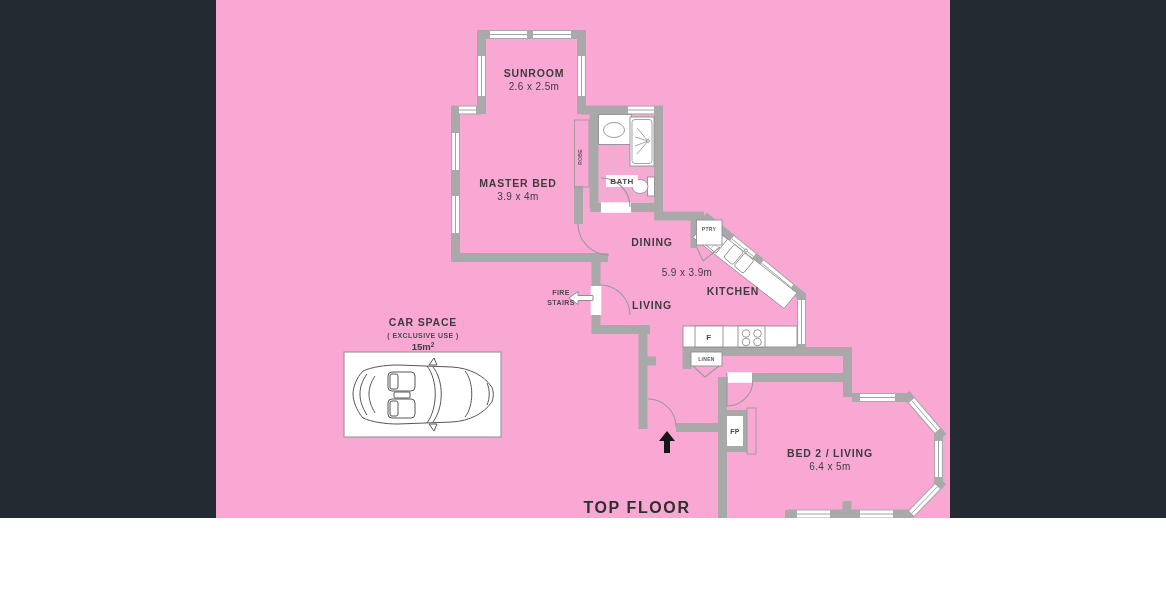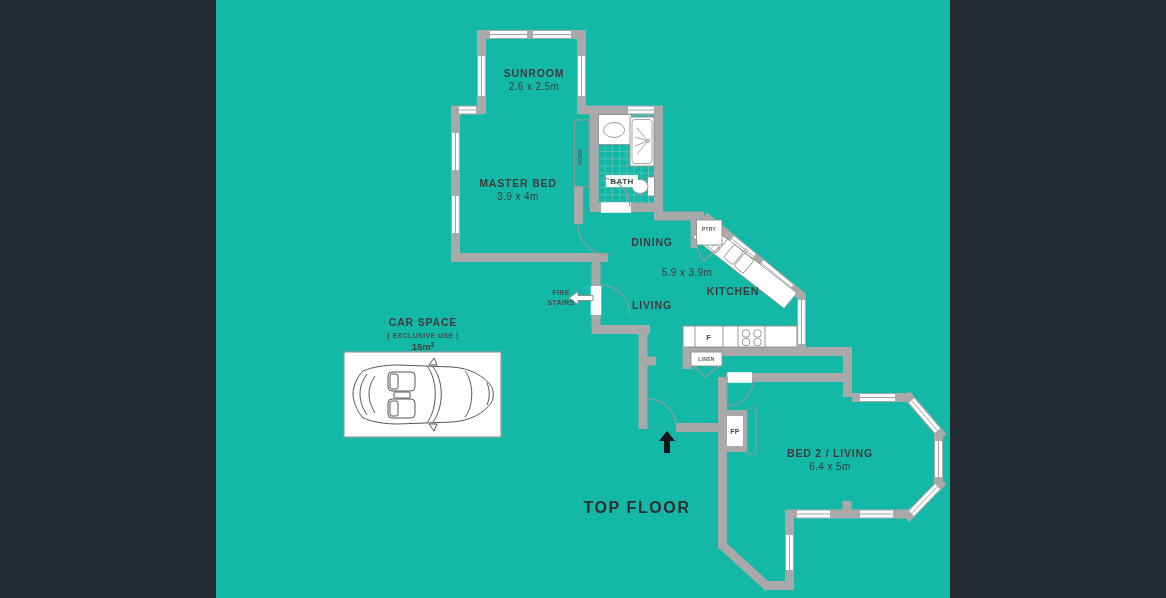--- a/index.html
+++ b/index.html
@@ -1,16 +1,16 @@
 <!DOCTYPE html>
 <html><head>
 <meta charset="utf-8">
 <style>
   html,body{margin:0;padding:0;background:#ffffff;}
-  #stage{position:relative;width:1166px;height:598px;background:#14b8a6;overflow:hidden;
+  #stage{position:relative;width:1166px;height:518px;background:#f9a8d4;overflow:hidden;
          font-family:"Liberation Sans",sans-serif;}
   .sidebar{position:absolute;top:0;height:598px;background:#232a32;}
   #bar-left{left:0;width:216px;}
   #bar-right{left:950px;width:216px;}
   svg{position:absolute;left:0;top:0;}
   .wall{stroke:#a9a9a9;stroke-width:9;fill:none;stroke-linecap:butt;}
   .wall7{stroke:#a9a9a9;stroke-width:7;fill:none;}
   .erase{stroke:#ffffff;stroke-width:10.6;fill:none;}
   .winw{stroke:#ffffff;stroke-width:6.8;fill:none;}
   .winc{stroke:#a2a2a2;stroke-width:1;fill:none;}

